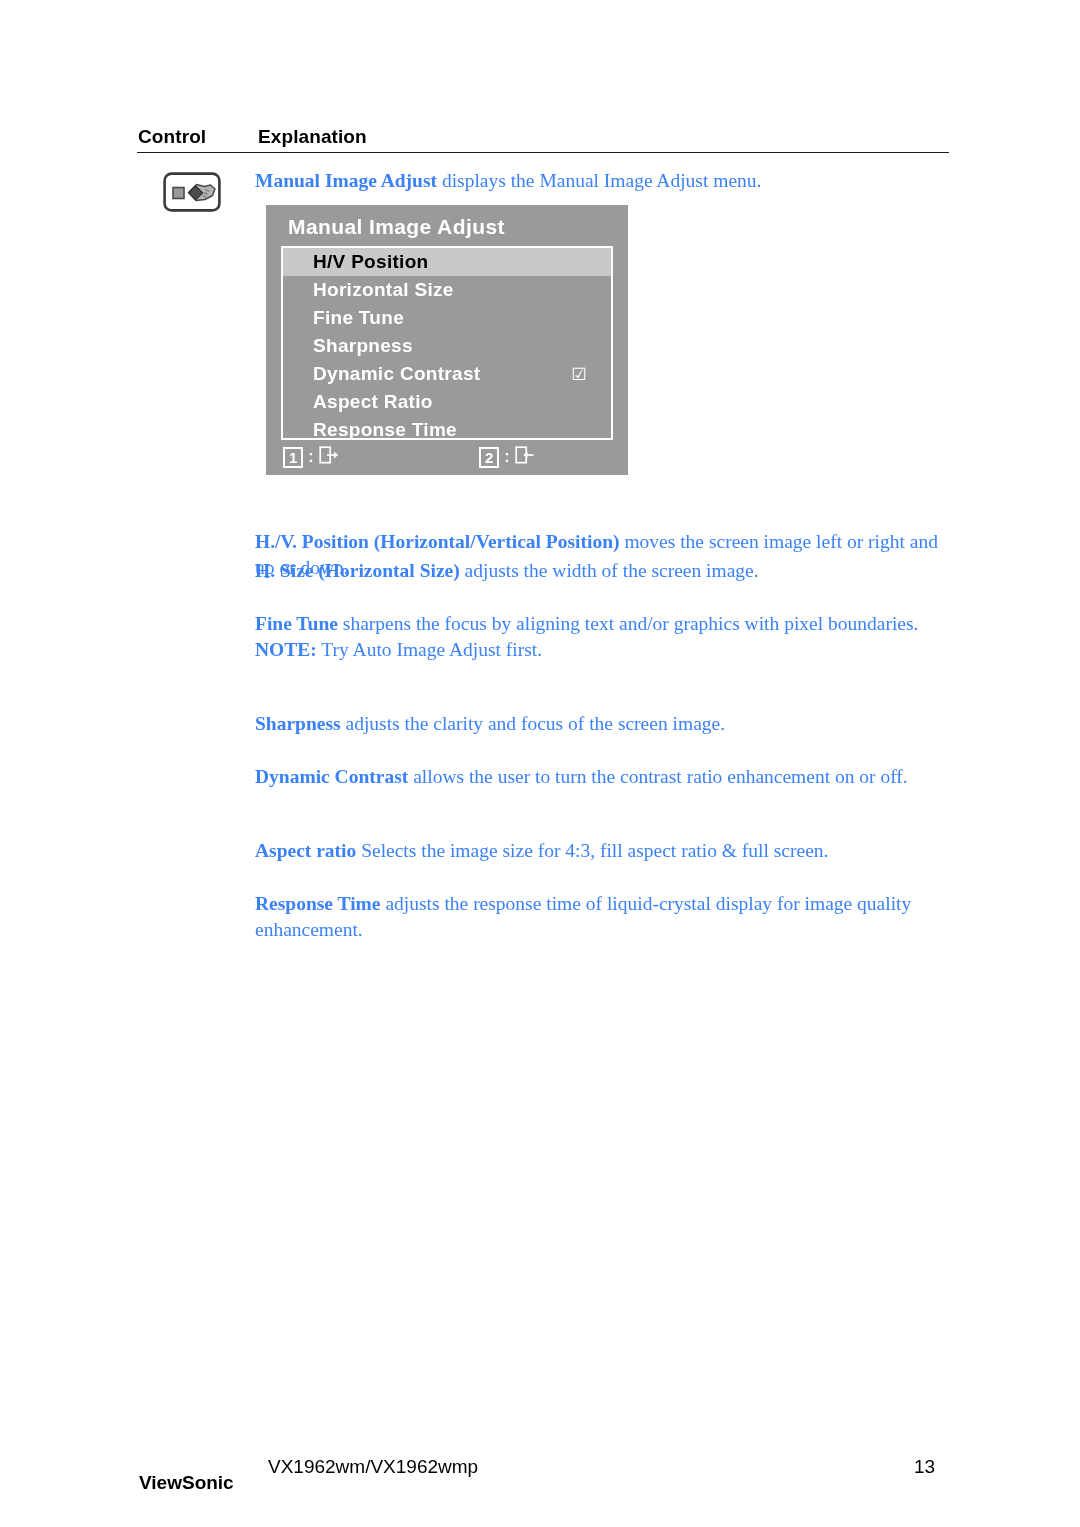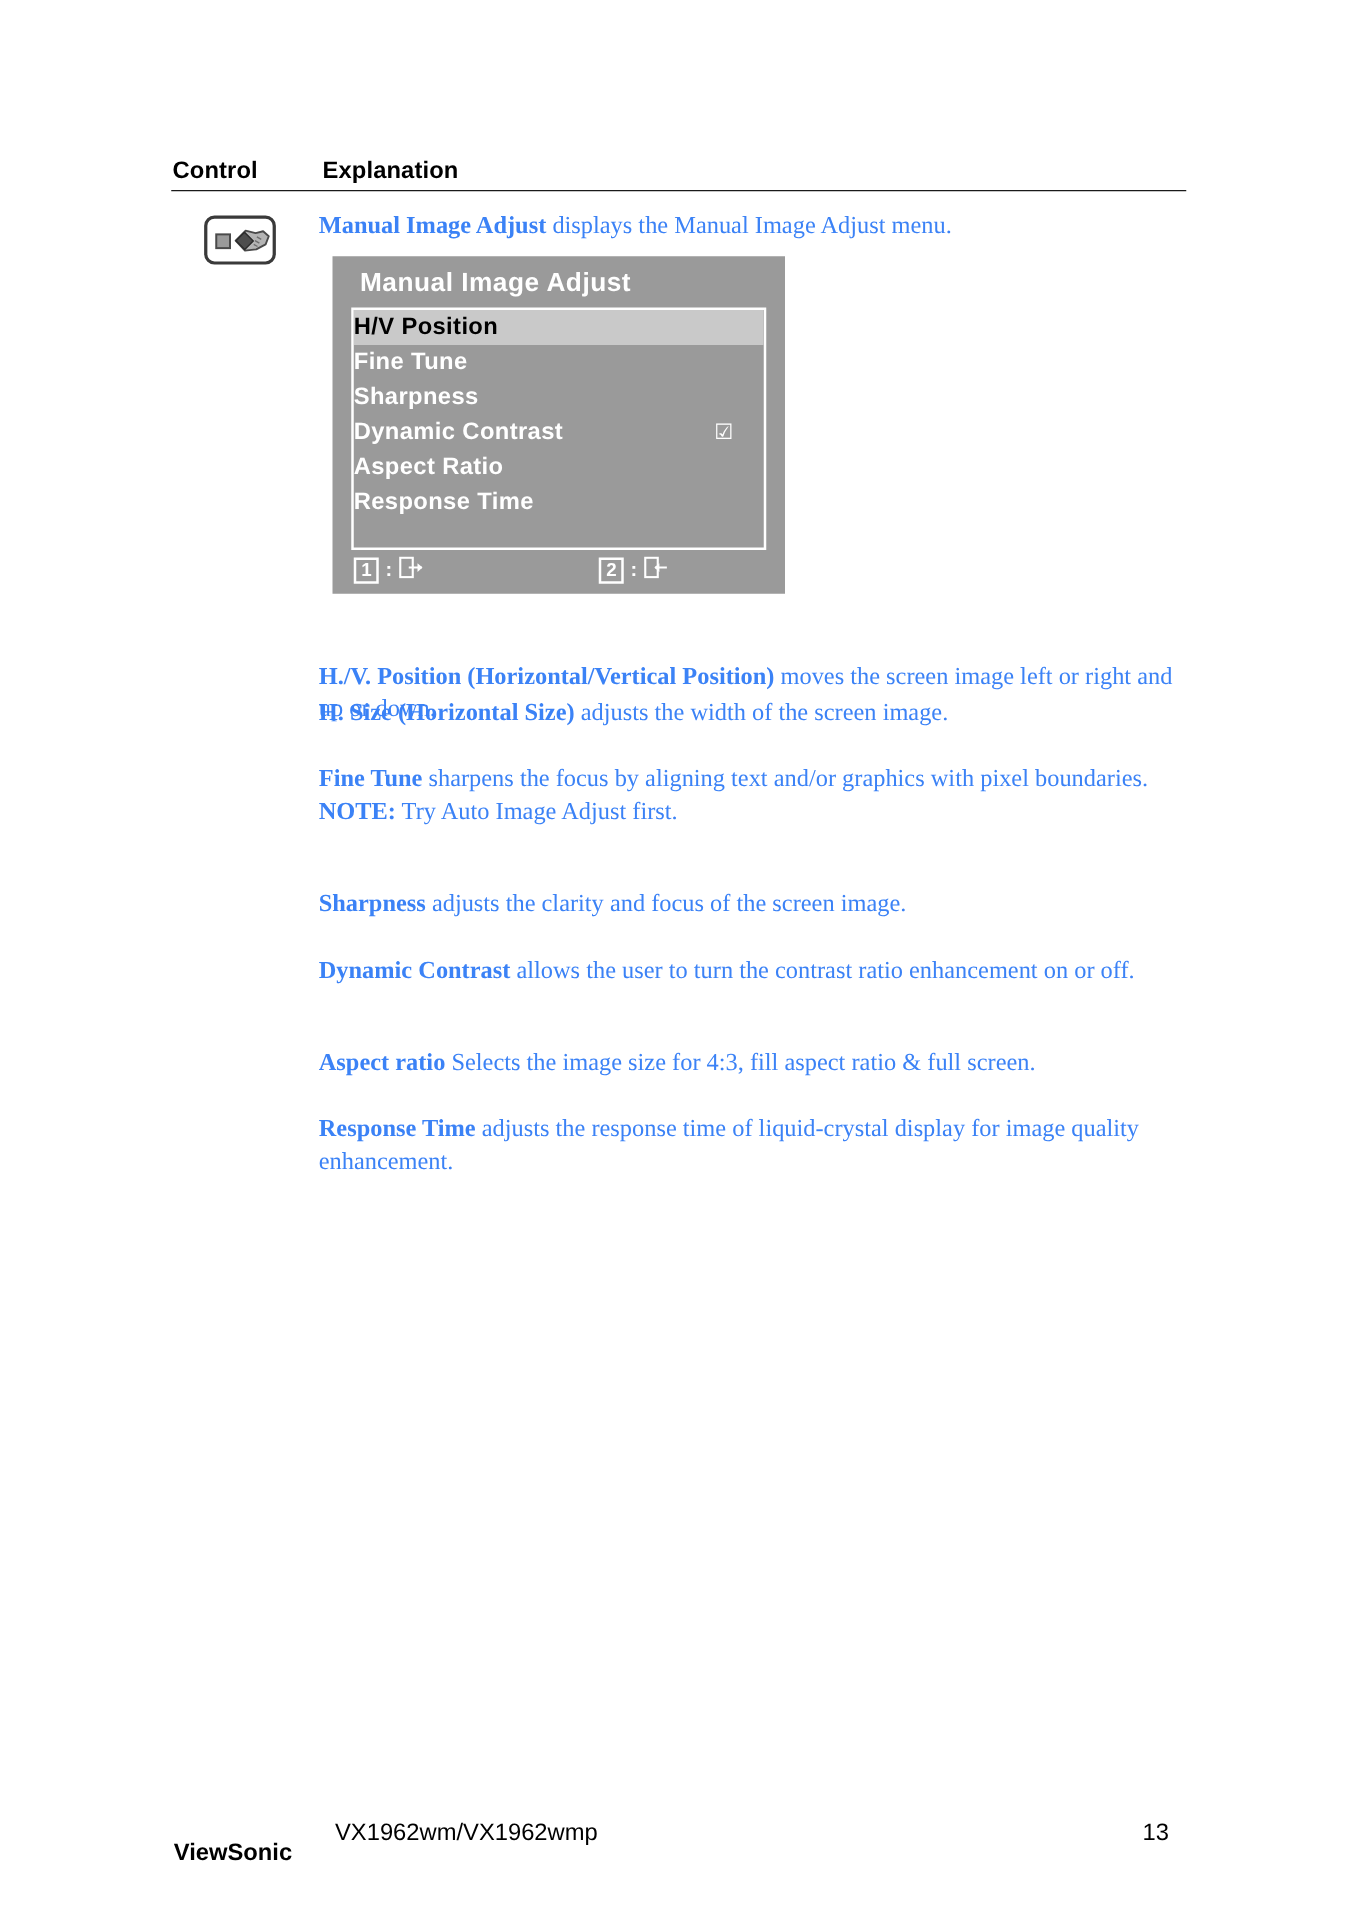--- a/index.html
+++ b/index.html
@@ -98,20 +98,21 @@
     height: 194px;
     border: 2px solid #ffffff;
     box-sizing: border-box;
     background: #9a9a9a;
     overflow: hidden;
   }
   .osd-row {
     position: relative;
     height: 28px;
     line-height: 28px;
+    padding-left: 30px;
     font-size: 19px;
     font-weight: bold;
     color: #ffffff;
     letter-spacing: 0.3px;
     white-space: nowrap;
     box-sizing: border-box;
   }
   .osd-row.selected {
     background: #c9c9c9;
     color: #000000;
@@ -181,20 +182,24 @@
 
 <div id="osd">
   <div id="osd-title">Manual Image Adjust</div>
   <div id="osd-list">
 
     <div class="osd-row selected">
       <span>H/V Position</span>
       <span class="osd-check"></span>
     </div>
 
+    <div class="osd-row">
+      <span>Horizontal Size</span>
+      <span class="osd-check"></span>
+    </div>
 
     <div class="osd-row">
       <span>Fine Tune</span>
       <span class="osd-check"></span>
     </div>
 
     <div class="osd-row">
       <span>Sharpness</span>
       <span class="osd-check"></span>
     </div>

